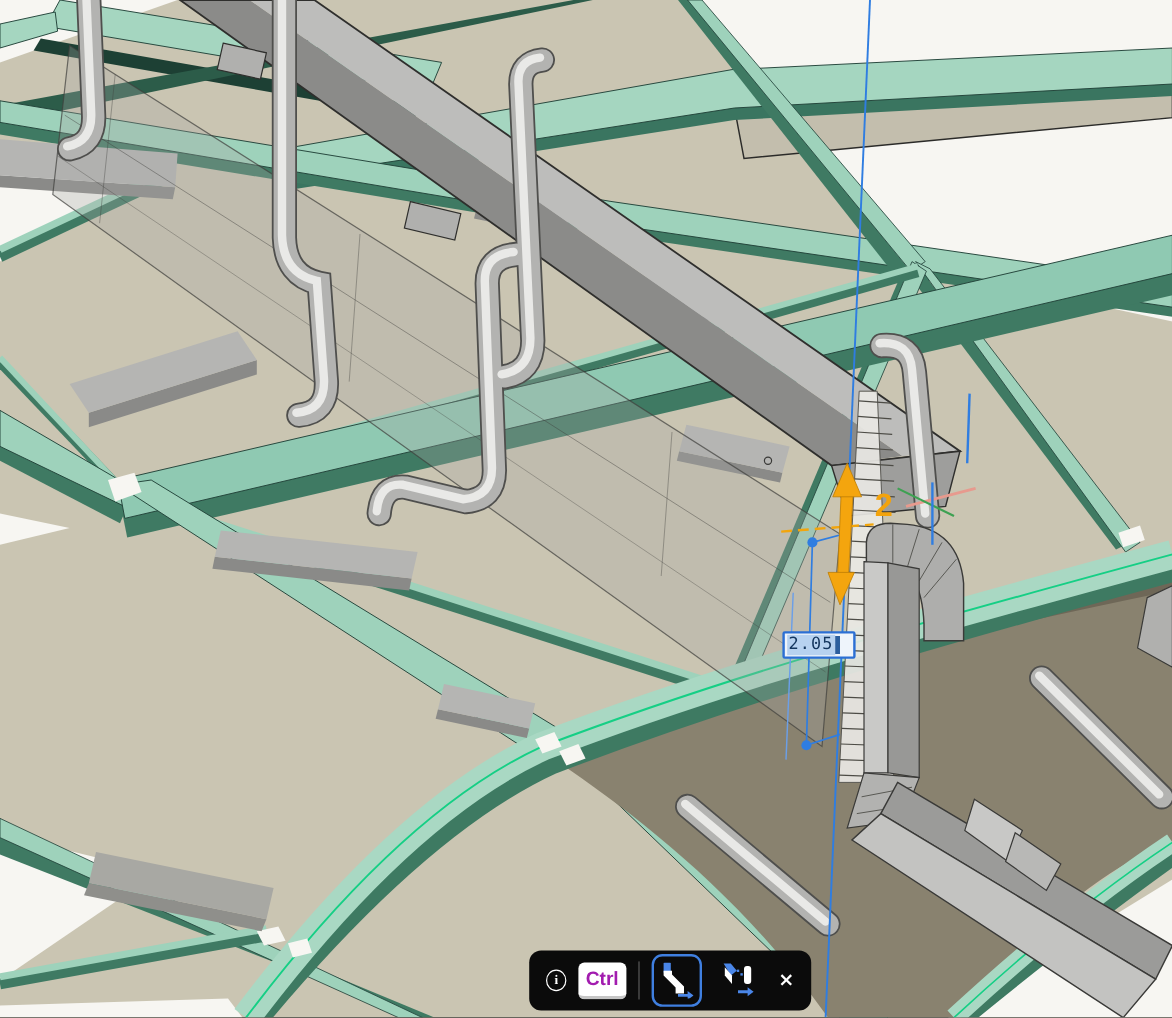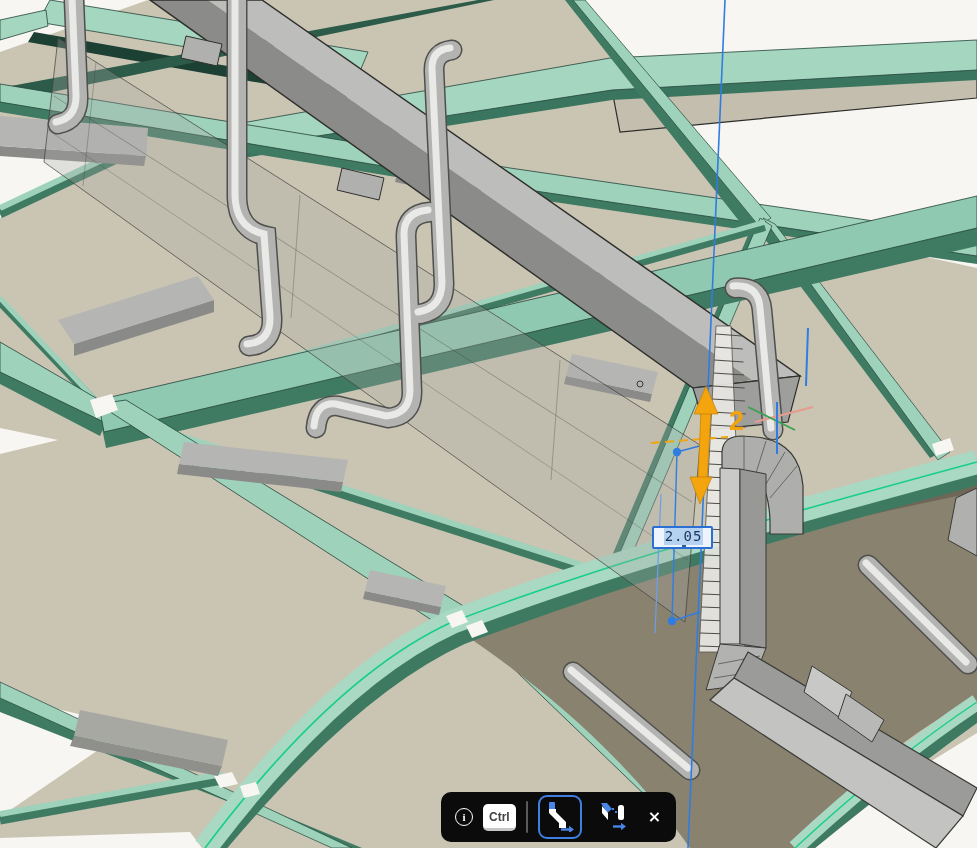--- a/index.html
+++ b/index.html
@@ -3,37 +3,37 @@
 <meta charset="utf-8">
 <style>
   html,body{margin:0;padding:0;background:#222;}
   #stage{position:relative;width:977px;height:848px;overflow:hidden;background:#cac5b2;
          font-family:"Liberation Sans",sans-serif;}
   #scene{position:absolute;left:0;top:0;}
 
   
   .dim-input{position:absolute;left:652px;top:526px;width:61px;height:23px;box-sizing:border-box;
     border:2px solid #2b6fd4;background:#eef4fb;border-radius:2px;display:flex;align-items:center;
-    padding-left:2px;flex-direction:column;}
+    padding-left:2px;}
   .dim-input .sel{background:#b7d2f0;color:#14365e;font-family:"DejaVu Sans Mono",monospace;
     font-size:14px;line-height:17px;padding:0 1px;letter-spacing:1px;}
   .dim-input .caret{display:inline-block;width:4px;height:15px;background:#2c5f9e;margin-left:0px;}
 
   
   .offset-label{position:absolute;left:729px;top:408px;color:#f3a30c;font-size:27px;font-weight:600;
     font-family:"Liberation Sans",sans-serif;line-height:1;}
 
   
   .toolbar{position:absolute;left:441px;top:792px;width:235px;height:50px;background:#0b0b0b;
     border-radius:10px;display:flex;align-items:center;gap:10px;padding:0 14px;box-sizing:border-box;}
   .tb-info{width:18px;height:18px;border:1.6px solid #ffffff;border-radius:50%;color:#fff;
     display:flex;align-items:center;justify-content:center;font-size:11px;font-weight:bold;
     font-family:"Liberation Serif",serif;background:transparent;box-sizing:border-box;cursor:pointer;}
-  .tb-key{background:#ffffff;border-radius:5px;border-bottom:3px solid #c6c6c6;color:#404040;
-    font-size:12px;font-weight:bold;padding:7px 6px 5px 6px;line-height:1;}
+  .tb-key{background:#ffffff;border-radius:5px;border-bottom:3px solid #c6c6c6;color:#a21caf;
+    font-size:16px;font-weight:bold;padding:7px 6px 5px 6px;line-height:1;}
   .tb-divider{width:2px;height:32px;background:#5a5a5a;border-radius:1px;}
   .tb-btn{width:44px;height:44px;display:flex;align-items:center;justify-content:center;
     background:transparent;border:2px solid transparent;border-radius:9px;box-sizing:border-box;cursor:pointer;}
   .tb-btn.selected{border-color:#3f7fe0;}
   .tb-close{color:#ffffff;font-size:16px;font-weight:bold;margin-left:2px;cursor:pointer;
     font-family:"DejaVu Sans",sans-serif;line-height:1;}
 </style>
 </head>
 <body>
 

